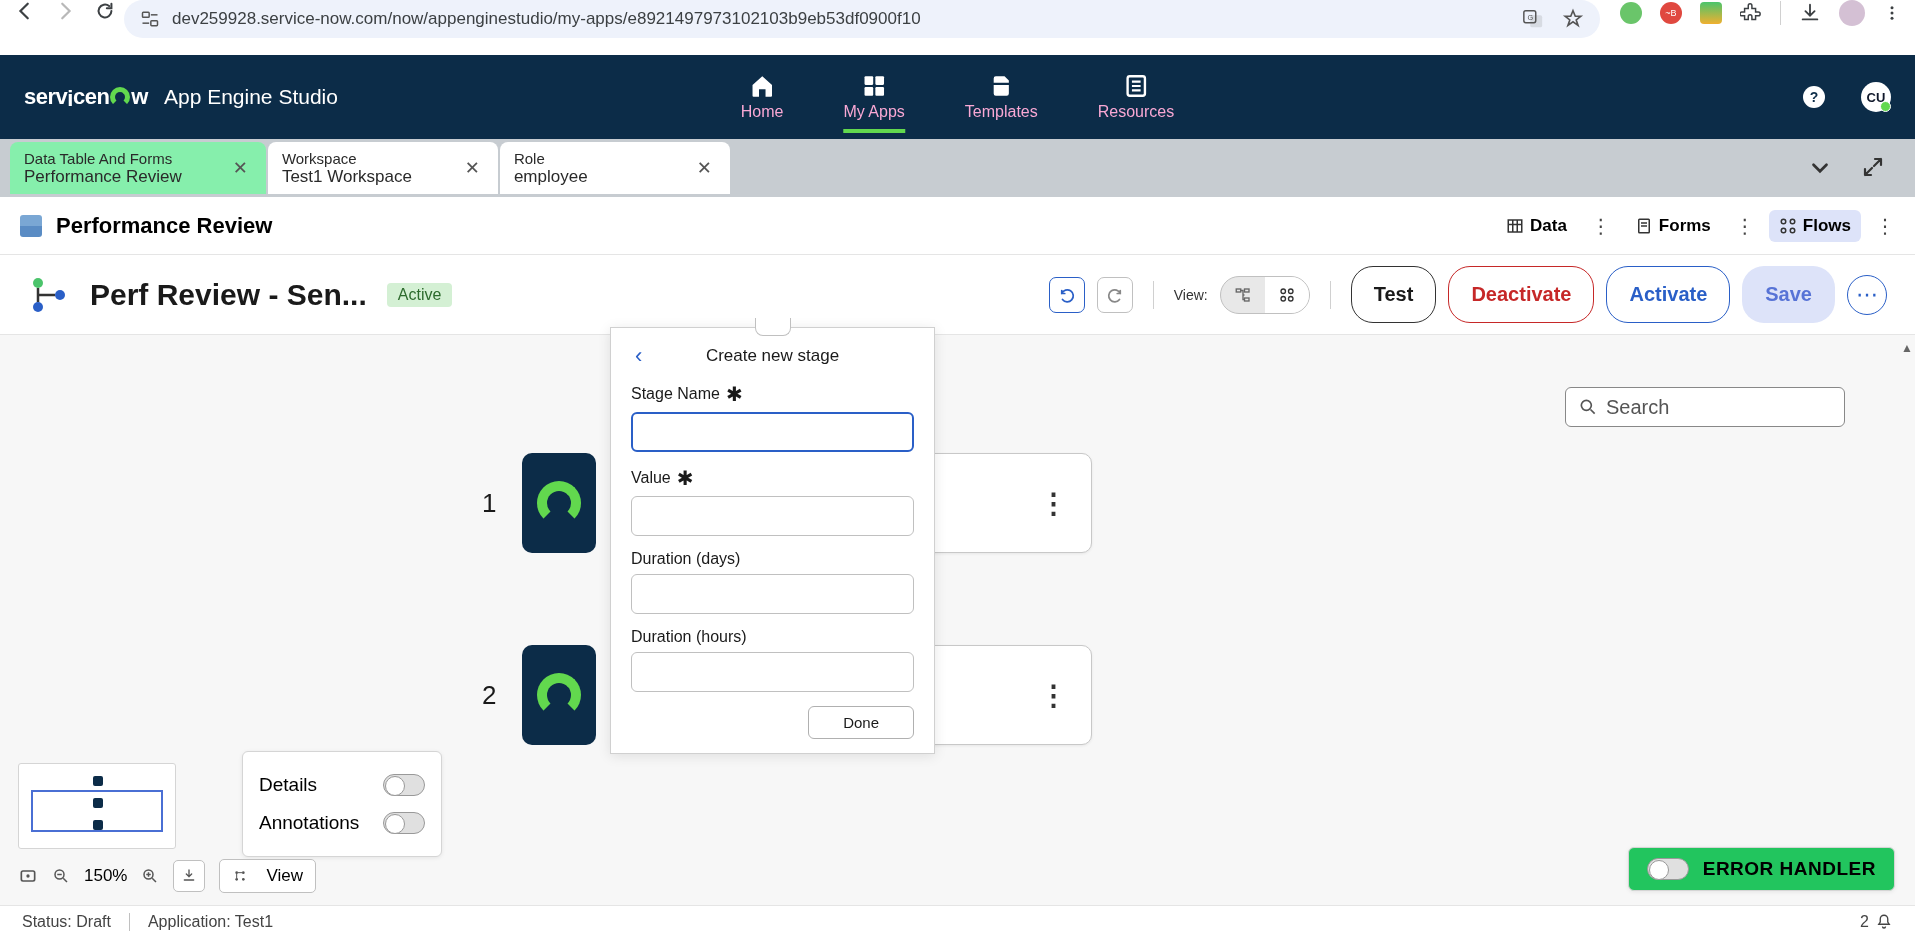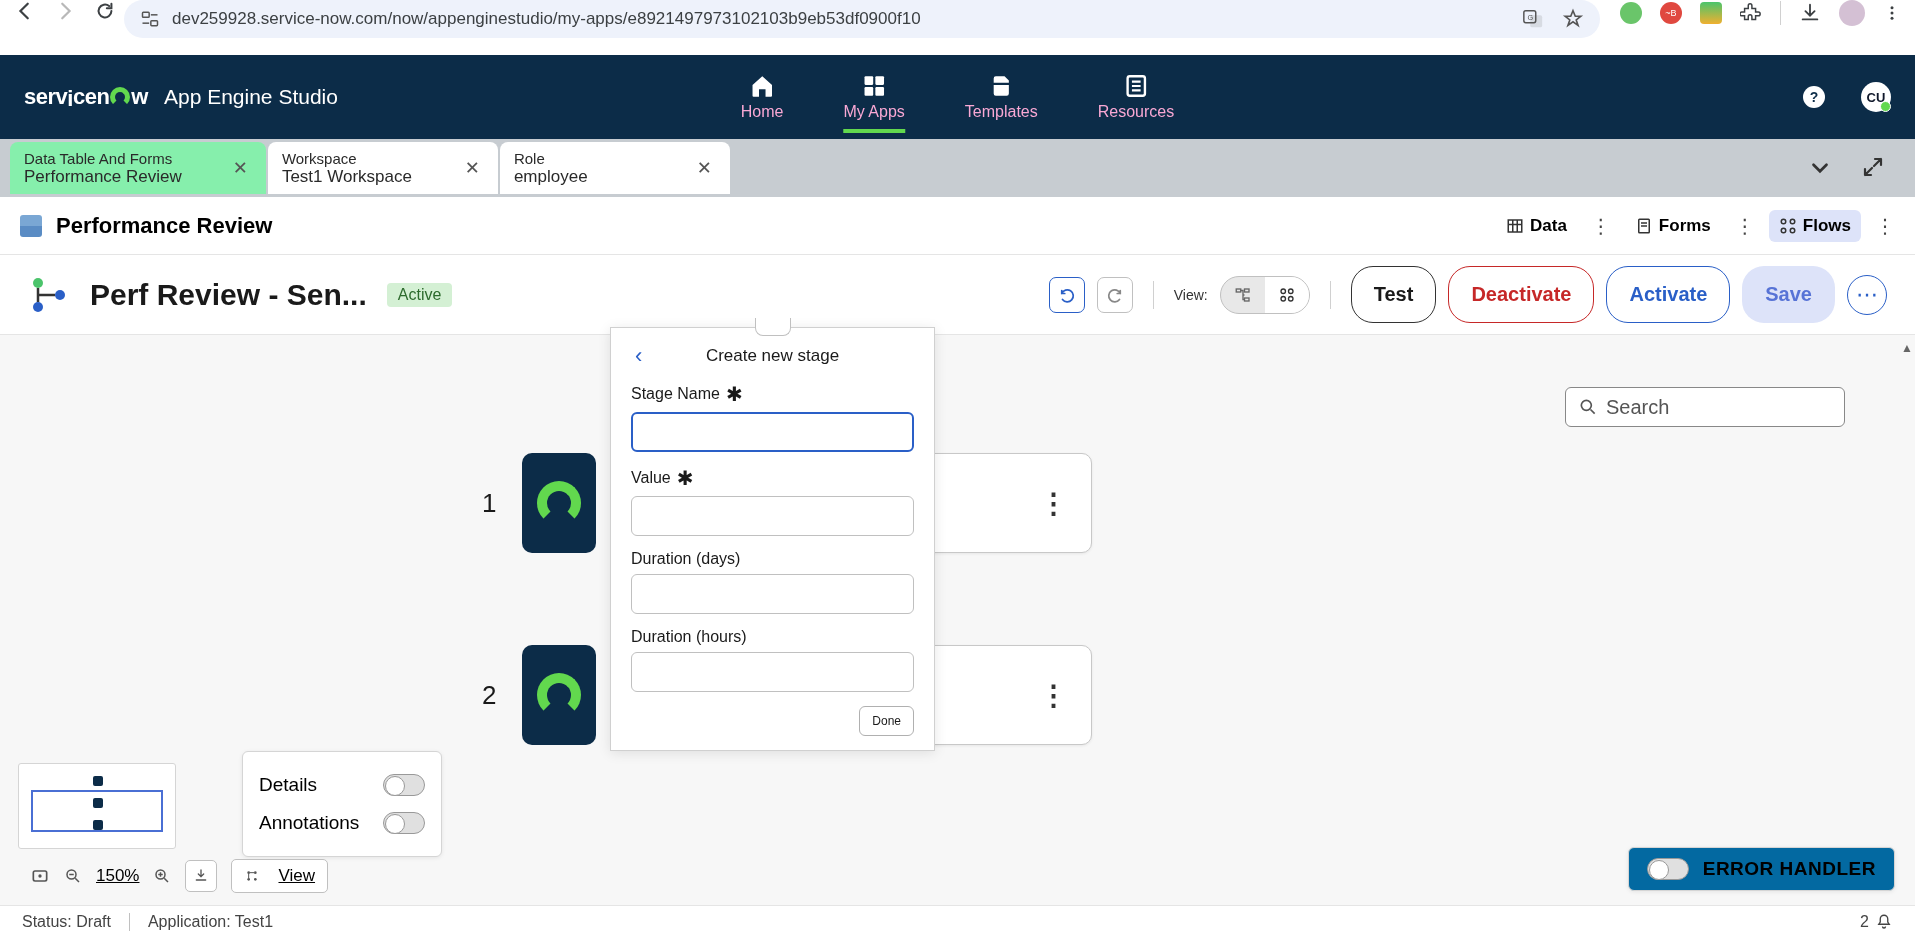--- a/index.html
+++ b/index.html
@@ -86,47 +86,47 @@
 .popover { position: absolute; left: 610px; top: -8px; width: 325px; background: #fff; border: 1px solid #d0d0d0; border-radius: 0; box-shadow: 0 2px 12px rgba(0,0,0,0.1); padding: 10px 20px 14px; }
 .pop-head { display: flex; align-items: center; justify-content: center; position: relative; padding: 8px 0 16px; }
 .pop-back { position: absolute; left: 4px; color: #2a5fc7; font-size: 22px; cursor: pointer; }
 .pop-title { font-size: 17px; color: #1a1a1a; }
 .pop-field { margin-bottom: 14px; }
 .pop-label { font-size: 16px; color: #1a1a1a; margin-bottom: 6px; display: flex; align-items: center; gap: 6px; }
 .req-ast { font-size: 20px; color: #1a1a1a; }
 .pop-input { width: 100%; height: 40px; border: 1.5px solid #c0c0c0; border-radius: 6px; padding: 0 10px; font-size: 15px; }
 .pop-input.focused { border: 2px solid #2a5fc7; }
 .pop-footer { display: flex; justify-content: flex-end; margin-top: 8px; }
-.pop-done { padding: 7px 12px; border: 1.5px solid #b0b0b0; border-radius: 6px; font-size: 12px; background: #fff; color: #1a1a1a; cursor: pointer; }
+.pop-done { padding: 7px 34px; border: 1.5px solid #b0b0b0; border-radius: 6px; font-size: 15px; background: #fff; color: #1a1a1a; cursor: pointer; }
 .mini-handle { position: absolute; top: -10px; left: 50%; transform: translateX(-50%); width: 36px; height: 18px; border: 1.5px solid #c0c0c0; border-radius: 0 0 8px 8px; background: #fff; border-top: none; }
 
 
 .search-box { position: absolute; right: 70px; top: 52px; width: 280px; height: 40px; border: 1px solid #888; border-radius: 6px; display: flex; align-items: center; padding: 0 12px; gap: 8px; background: #fff; }
 .search-text { font-size: 20px; color: #555; }
 
 
 .minimap { position: absolute; left: 18px; bottom: 56px; width: 158px; height: 86px; background: #fff; border: 1px solid #d5d5d5; border-radius: 3px; padding: 6px; }
 .minimap-inner { width: 100%; height: 100%; position: relative; }
 .mm-rect { position: absolute; left: 6px; top: 20px; right: 6px; height: 42px; border: 2px solid #4a6fd4; }
 .mm-dot { width: 10px; height: 10px; background: #0c2c48; border-radius: 2px; position: absolute; }
 
 .toggle-panel { position: absolute; left: 242px; bottom: 48px; width: 200px; background: #fff; border: 1px solid #d5d5d5; border-radius: 6px; padding: 14px 16px; box-shadow: 0 1px 4px rgba(0,0,0,0.08); }
 .toggle-row { display: flex; align-items: center; justify-content: space-between; padding: 8px 0; }
 .toggle-row span { font-size: 19px; }
 .switch { width: 42px; height: 22px; background: #e0e0e0; border: 1px solid #999; border-radius: 12px; position: relative; }
 .switch::after { content: ''; position: absolute; left: 1px; top: 1px; width: 18px; height: 18px; background: #fff; border: 1px solid #999; border-radius: 50%; }
 
-.zoom-bar { position: absolute; left: 30px; bottom: 12px; display: flex; align-items: center; gap: 14px; text-decoration: underline; }
+.zoom-bar { position: absolute; left: 18px; bottom: 12px; display: flex; align-items: center; gap: 14px; }
 .zoom-ctrl { display: flex; align-items: center; gap: 14px; }
 .zoom-pct { font-size: 17px; }
 .small-btn { width: 32px; height: 32px; border: 1px solid #c0c0c0; border-radius: 5px; background: #fff; display: flex; align-items: center; justify-content: center; cursor: pointer; }
 .view-btn { border: 1px solid #c0c0c0; border-radius: 5px; padding: 6px 12px; display: flex; align-items: center; gap: 18px; font-size: 17px; background: #fff; cursor: pointer; }
 
 
-.err-handler { position: absolute; right: 20px; bottom: 14px; background: #0369a1; border: 1px solid #d5d5d5; border-radius: 6px; padding: 10px 18px; display: flex; align-items: flex-start; gap: 14px; box-shadow: 0 1px 4px rgba(0,0,0,0.08); }
+.err-handler { position: absolute; right: 20px; bottom: 14px; background: #22c55e; border: 1px solid #d5d5d5; border-radius: 6px; padding: 10px 18px; display: flex; align-items: flex-start; gap: 14px; box-shadow: 0 1px 4px rgba(0,0,0,0.08); }
 .err-label { font-size: 19px; font-weight: 600; letter-spacing: 0.5px; }
 
 
 .footer { height: 32px; border-top: 1px solid #e5e5e5; display: flex; align-items: center; padding: 0 22px; gap: 18px; font-size: 16px; color: #444; }
 .footer-div { width: 1px; height: 18px; background: #c0c0c0; }
 .footer-right { margin-left: auto; display: flex; align-items: center; gap: 6px; }
 .scroll-arrow { position: absolute; right: 2px; width: 12px; height: 12px; font-size: 12px; color: #666; }
 </style>
 </head>
 <body>

